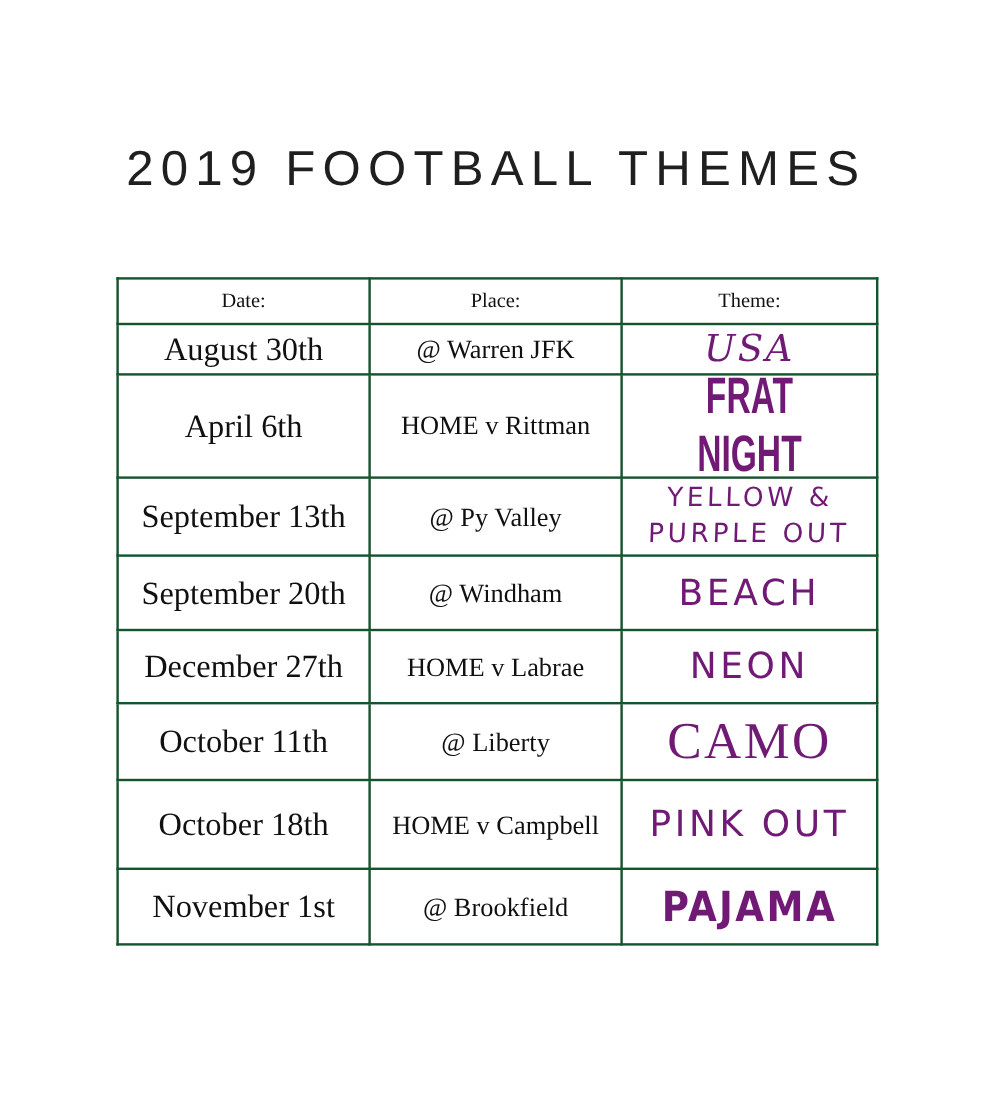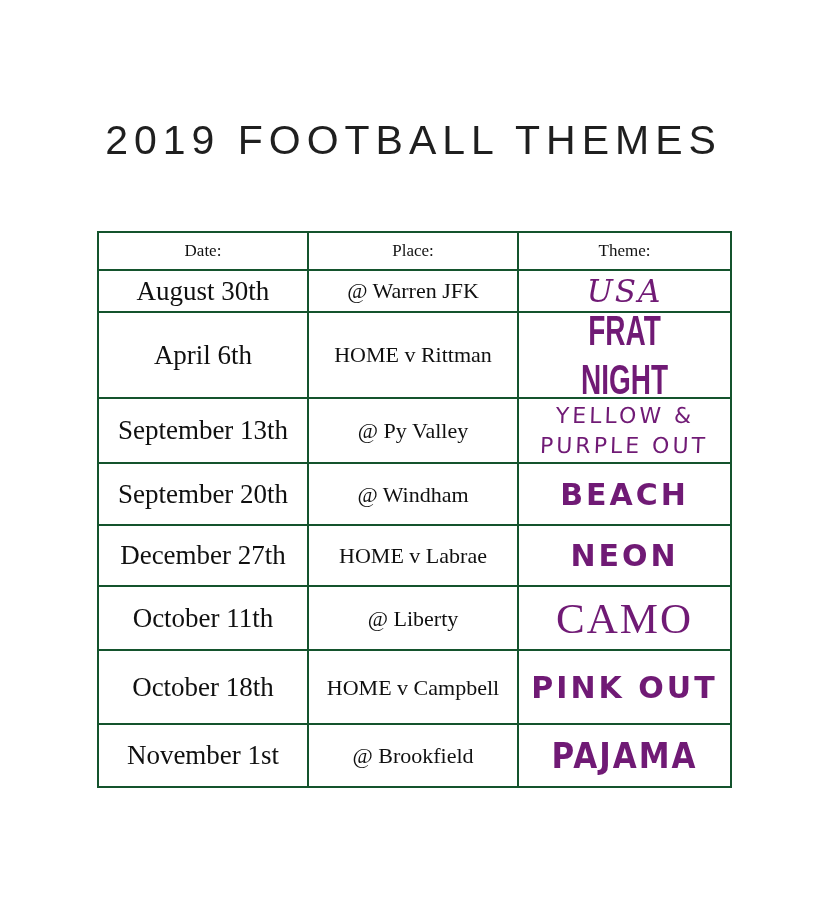--- a/index.html
+++ b/index.html
@@ -94,21 +94,21 @@
   }
   .theme-marker .t {
     font-family: "DejaVu Sans", sans-serif;
     font-size: 22px;
     letter-spacing: 3px;
     line-height: 1.35;
     transform: skewX(-2deg);
   }
   .theme-rounded .t {
     font-family: "DejaVu Sans", sans-serif;
-    font-weight: 700;
+    font-weight: 400;
     font-size: 30px;
     letter-spacing: 3px;
   }
   .theme-tall .t {
     font-family: "Liberation Sans", sans-serif;
     font-weight: 400;
     font-size: 29px;
     letter-spacing: 2px;
     transform: scale(0.85, 1.5);
     transform-origin: center;

